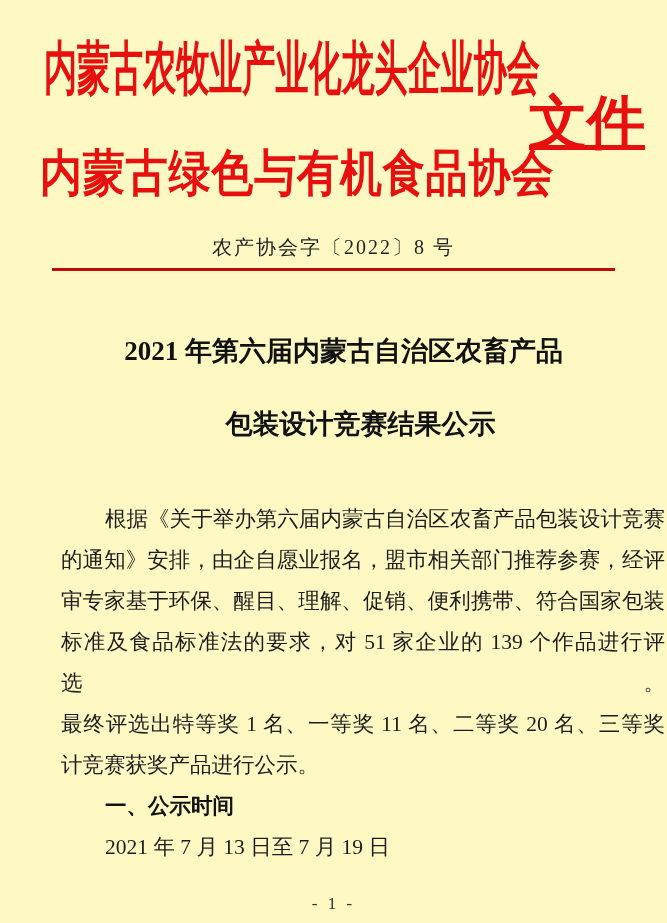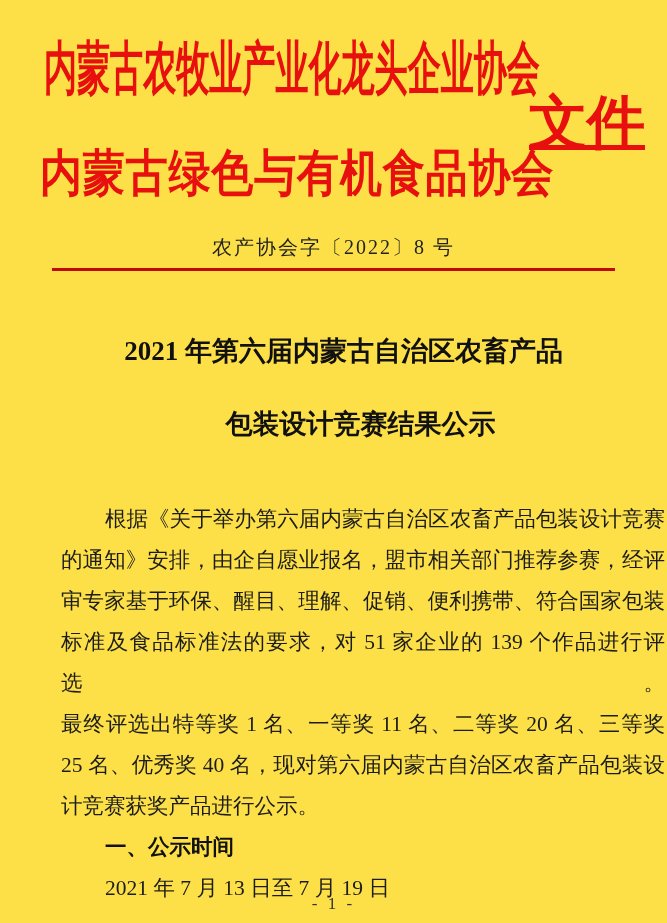--- a/index.html
+++ b/index.html
@@ -4,21 +4,21 @@
 <style>
   html, body {
     margin: 0;
     padding: 0;
     background: #ffffff;
   }
   .page {
     position: relative;
     width: 667px;
     height: 923px;
-    background: #fde047;
+    background: #fef9c3;
     overflow: hidden;
     font-family: "Liberation Serif", serif;
     color: #1c1c1c;
   }
   
   .org-line-1 {
     position: absolute;
     left: 44px;
     top: 36px;
     font-family: "Liberation Sans", sans-serif;
@@ -149,21 +149,20 @@
   <div class="title-line l1">2021 年第六届内蒙古自治区农畜产品</div>
 
   <div class="title-line l2">包装设计竞赛结果公示</div>
 
   <div class="body-block">
     <div class="body-line fill indent">根据《关于举办第六届内蒙古自治区农畜产品包装设计竞赛</div>
     <div class="body-line fill">的通知》安排，由企自愿业报名，盟市相关部门推荐参赛，经评</div>
     <div class="body-line fill">审专家基于环保、醒目、理解、促销、便利携带、符合国家包装</div>
     <div class="body-line fill">标准及食品标准法的要求，对 51 家企业的 139 个作品进行评选。</div>
     <div class="body-line fill">最终评选出特等奖 1 名、一等奖 11 名、二等奖 20 名、三等奖</div>
-    <div class="body-line fill">25 名、优秀奖 40 名，现对第六届内蒙古自治区农畜产品包装设</div>
     <div class="body-line">计竞赛获奖产品进行公示。</div>
 
     <div class="body-line section-heading">一、公示时间</div>
     <div class="body-line date-line">2021 年 7 月 13 日至 7 月 19 日</div>
   </div>
 
   <div class="page-footer">- 1 -</div>
 
 </div>
 

